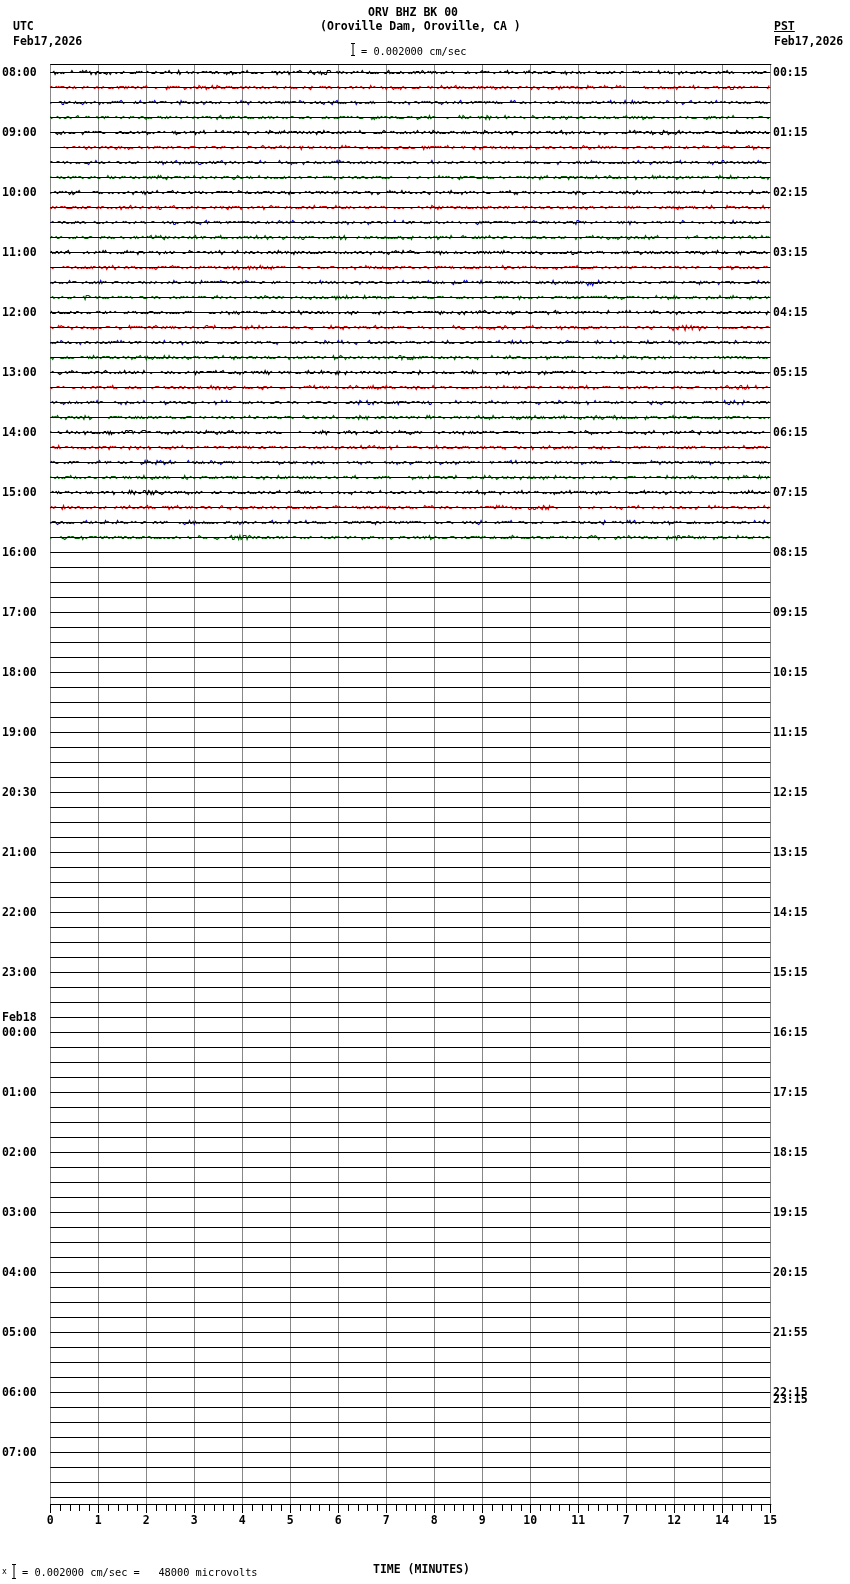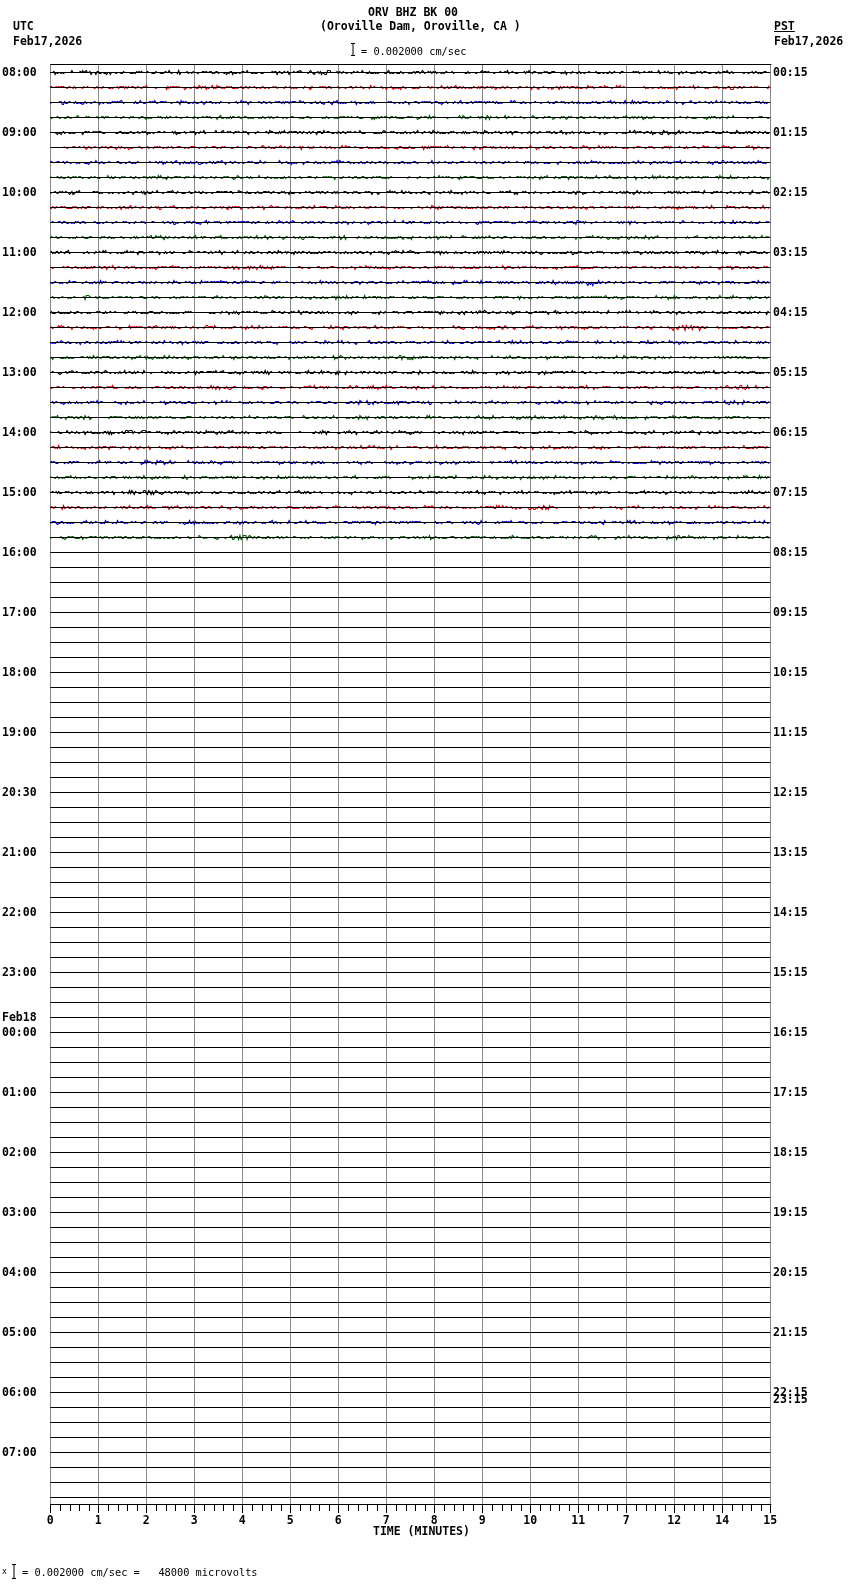--- a/index.html
+++ b/index.html
@@ -261,21 +261,21 @@
     <line x1="4" y1="0.5" x2="4" y2="12.5" stroke="#000" stroke-width="1"></line>
     <line x1="2" y1="0.5" x2="6" y2="0.5" stroke="#000" stroke-width="1"></line>
     <line x1="2" y1="12.5" x2="6" y2="12.5" stroke="#000" stroke-width="1"></line>
   </svg>
   <div class="txt thin" style="left:361px; top:45px;">= 0.002000 cm/sec</div>
 
   <div id="left-labels"></div>
   <div id="right-labels"></div>
   <div id="tick-labels"></div>
 
-  <div class="txt bold" style="left:373px; top:1525px;">TIME (MINUTES)</div>
+  <div class="txt bold" style="left:373px; top:1563px;">TIME (MINUTES)</div>
 
   <div class="txt thin" style="left:2px; top:1566px; font-size:8px;">x</div>
   <svg style="position:absolute; left:10px; top:1564px;" width="8" height="15">
     <line x1="4" y1="0.5" x2="4" y2="14.5" stroke="#000" stroke-width="1"></line>
     <line x1="2" y1="0.5" x2="6" y2="0.5" stroke="#000" stroke-width="1"></line>
     <line x1="2" y1="14.5" x2="6" y2="14.5" stroke="#000" stroke-width="1"></line>
   </svg>
   <div class="txt thin" style="left:22px; top:1566px;">= 0.002000 cm/sec =   48000 microvolts</div>
 <div class="txt bold lbl-left" style="top:66.3px">08:00</div>
     <div class="txt bold lbl-left" style="top:126.30000000000001px">09:00</div>
@@ -316,21 +316,21 @@
     <div class="txt bold lbl-right" style="top:726.3px">11:15</div>
     <div class="txt bold lbl-right" style="top:786.3px">12:15</div>
     <div class="txt bold lbl-right" style="top:846.3px">13:15</div>
     <div class="txt bold lbl-right" style="top:906.3px">14:15</div>
     <div class="txt bold lbl-right" style="top:966.3px">15:15</div>
     <div class="txt bold lbl-right" style="top:1026.3px">16:15</div>
     <div class="txt bold lbl-right" style="top:1086.3px">17:15</div>
     <div class="txt bold lbl-right" style="top:1146.3px">18:15</div>
     <div class="txt bold lbl-right" style="top:1206.3px">19:15</div>
     <div class="txt bold lbl-right" style="top:1266.3px">20:15</div>
-    <div class="txt bold lbl-right" style="top:1326.3px">21:15</div>
+    <div class="txt bold lbl-right" style="top:1326.3px">21:55</div>
     <div class="txt bold lbl-right" style="top:1386.3px">22:15</div>
     <div class="txt bold lbl-right" style="top:1393px">23:15</div>
     <div class="txt bold tick-num" style="left:35.3px; top:1514px">0</div>
     <div class="txt bold tick-num" style="left:83.3px; top:1514px">1</div>
     <div class="txt bold tick-num" style="left:131.3px; top:1514px">2</div>
     <div class="txt bold tick-num" style="left:179.3px; top:1514px">3</div>
     <div class="txt bold tick-num" style="left:227.3px; top:1514px">4</div>
     <div class="txt bold tick-num" style="left:275.3px; top:1514px">5</div>
     <div class="txt bold tick-num" style="left:323.3px; top:1514px">6</div>
     <div class="txt bold tick-num" style="left:371.3px; top:1514px">7</div>

